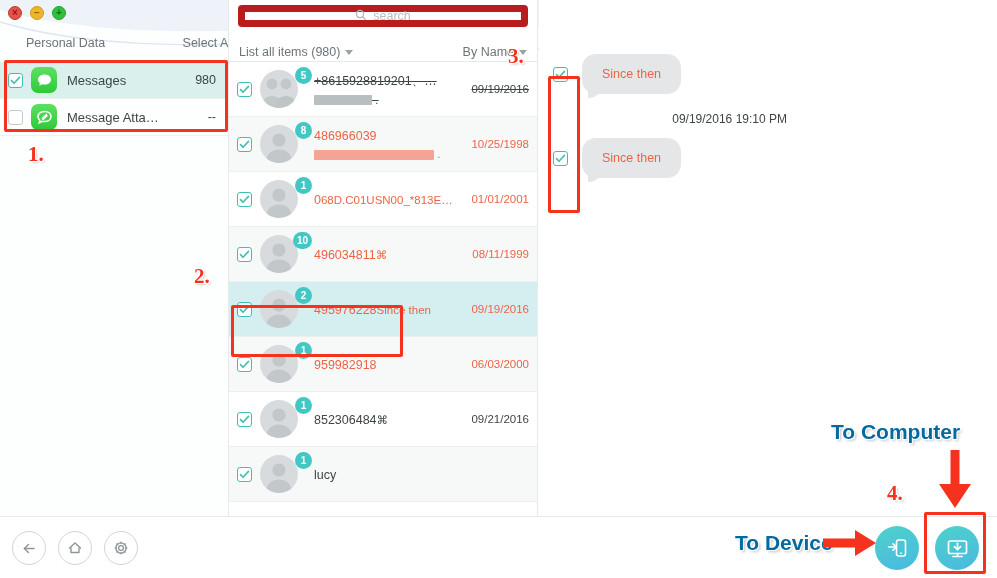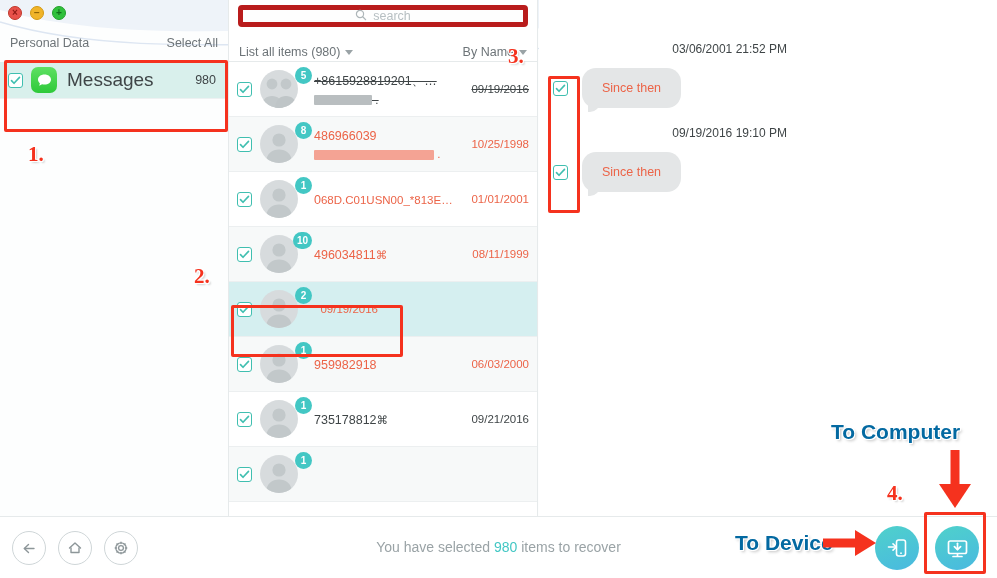--- a/index.html
+++ b/index.html
@@ -36,42 +36,42 @@
   .tl-close { background: #e8514a; color: #8d1a14; border: 1px solid #c0392b; }
   .tl-min   { background: #f0b429; color: #8a6205; border: 1px solid #d49a12; }
   .tl-max   { background: #30c13c; color: #126d1b; border: 1px solid #23a02c; }
 
   
   .sidebar {
     position: absolute; left: 0; top: 0; width: 228px; height: 516px;
     background: transparent; z-index: 10;
   }
   .sidebar-header {
-    position: absolute; left: 0; top: 32px; width: 228px; height: 30px;
+    position: absolute; left: 16px; top: 32px; width: 228px; height: 30px;
     display: flex; align-items: center; justify-content: space-between;
     padding: 0 10px 8px 10px;
     font-size: 12.5px; color: #6d7478;
   }
   .sidebar-list {
     position: absolute; left: 0; top: 62px; width: 228px;
   }
   .sb-row {
     display: flex; align-items: center; height: 37px;
     padding-left: 8px; font-size: 13px;
     border-bottom: 1px solid #eef1f2;
   }
   .sb-row.sel { background: #d9f0ec; }
   .sb-row .cb { margin-right: 8px; }
   .sb-icon {
     width: 26px; height: 26px; border-radius: 7px;
     margin-right: 10px; flex: 0 0 auto;
     background: linear-gradient(180deg, #5ee062 0%, #2ec93a 100%);
     display: flex; align-items: center; justify-content: center;
   }
-  .sb-label { flex: 1 1 auto; color: #3f4547; font-size: 19px; }
+  .sb-label { flex: 1 1 auto; color: #3f4547; font-size: 13px; }
   .sb-count { color: #3f4547; font-size: 12.5px; padding-right: 12px; }
 
   
   .cb {
     width: 15px; height: 15px; border-radius: 3px;
     border: 1px solid #40bfb0; background: #fff;
     display: inline-flex; align-items: center; justify-content: center;
     flex: 0 0 auto;
   }
   .cb.off { border: 1px solid #c3cbcd; }
@@ -82,21 +82,21 @@
     position: absolute; left: 228px; top: 0; width: 310px; height: 516px;
     background: #fff;
     border-left: 1px solid #e6eaeb; border-right: 1px solid #e6eaeb;
     z-index: 10; overflow: hidden;
   }
   .search-wrap {
     height: 32px; display: flex; align-items: center; justify-content: center;
     background: transparent;
   }
   .search-box {
-    width: 290px; height: 22px; border: 5px solid #b91c1c; border-radius: 4px;
+    width: 290px; height: 22px; border: 7px solid #b91c1c; border-radius: 4px;
     background: #fefefe;
     display: flex; align-items: center; justify-content: center; gap: 6px;
   }
   .search-box .ph { color: #b7bfc2; font-size: 12.5px; }
   .list-toolbar {
     height: 30px; display: flex; align-items: center;
     justify-content: space-between; padding: 0 10px 0 10px;
     font-size: 12.5px; color: #6d7478;
     border-bottom: 1px solid #e6eaeb;
   }
@@ -248,20 +248,33 @@
           <svg width="17" height="17" viewBox="0 0 17 17">
             <path d="M8.5 2.4 C12.3 2.4 15 4.6 15 7.5 C15 10.4 12.3 12.6 8.5 12.6
                      C7.6 12.6 6.8 12.5 6.1 12.3 L3.2 13.8 L3.9 11.3
                      C2.7 10.4 2 9.0 2 7.5 C2 4.6 4.7 2.4 8.5 2.4 Z" fill="#ffffff"></path>
           </svg>
         </span>
         <span class="sb-label">Messages</span>
         <span class="sb-count">980</span>
       </div>
 
+      <div class="sb-row">
+        <span class="cb off"></span>
+        <span class="sb-icon">
+          <svg width="17" height="17" viewBox="0 0 17 17">
+            <path d="M8.5 2.4 C12.3 2.4 15 4.6 15 7.5 C15 10.4 12.3 12.6 8.5 12.6
+                     C7.6 12.6 6.8 12.5 6.1 12.3 L3.2 13.8 L3.9 11.3
+                     C2.7 10.4 2 9.0 2 7.5 C2 4.6 4.7 2.4 8.5 2.4 Z" fill="none" stroke="#ffffff" stroke-width="1.5"></path>
+            <path d="M10.4 5.6 L6.6 9.1 C5.9 9.8 6.9 10.8 7.6 10.1 L11.0 6.8" fill="none" stroke="#ffffff" stroke-width="1.4" stroke-linecap="round"></path>
+          </svg>
+        </span>
+        <span class="sb-label">Message Atta…</span>
+        <span class="sb-count">--</span>
+      </div>
 
     </div>
   </div>
 
   <div class="list-panel">
     <div class="search-wrap">
       <div class="search-box">
         <span>
           <svg width="12" height="12" viewBox="0 0 12 12">
             <circle cx="5" cy="5" r="3.6" fill="none" stroke="#aeb6b9" stroke-width="1.2"></circle>
@@ -366,20 +379,21 @@
           </span>
           <span class="av-wrap">
             <span class="avatar">
               <svg width="38" height="38" viewBox="0 0 38 38">
                 <circle cx="19" cy="15" r="6.6" fill="#c2c8ca"></circle>
                 <path d="M5.5 38 C6.5 28.5 12 24.5 19 24.5 C26 24.5 31.5 28.5 32.5 38 Z" fill="#c2c8ca"></path>
               </svg>
             </span>
             <span class="badge">2</span>
           </span>
+          <span class="msg-text"><span class="msg-title c-red">495976228</span><span class="msg-sub c-red">Since then</span></span>
           <span class="msg-date c-red">09/19/2016</span>
         </div>
         <div class="msg-row alt">
           <span class="cb">
             <svg width="11" height="11" viewBox="0 0 11 11">
               <path d="M1.5 5.6 L4 8.3 L9.5 2.4" fill="none" stroke="#40bfb0" stroke-width="1.6" stroke-linecap="round" stroke-linejoin="round"></path>
             </svg>
           </span>
           <span class="av-wrap">
             <span class="avatar">
@@ -401,46 +415,46 @@
           </span>
           <span class="av-wrap">
             <span class="avatar">
               <svg width="38" height="38" viewBox="0 0 38 38">
                 <circle cx="19" cy="15" r="6.6" fill="#c2c8ca"></circle>
                 <path d="M5.5 38 C6.5 28.5 12 24.5 19 24.5 C26 24.5 31.5 28.5 32.5 38 Z" fill="#c2c8ca"></path>
               </svg>
             </span>
             <span class="badge">1</span>
           </span>
-          <span class="msg-text"><span class="msg-title c-dark">735178812</span><span class="msg-sub c-dark">⌘</span></span>
+          <span class="msg-text"><span class="msg-title c-dark">852306484</span><span class="msg-sub c-dark">⌘</span></span>
           <span class="msg-date c-dark">09/21/2016</span>
         </div>
         <div class="msg-row alt">
           <span class="cb">
             <svg width="11" height="11" viewBox="0 0 11 11">
               <path d="M1.5 5.6 L4 8.3 L9.5 2.4" fill="none" stroke="#40bfb0" stroke-width="1.6" stroke-linecap="round" stroke-linejoin="round"></path>
             </svg>
           </span>
           <span class="av-wrap">
             <span class="avatar">
               <svg width="38" height="38" viewBox="0 0 38 38">
                 <circle cx="19" cy="15" r="6.6" fill="#c2c8ca"></circle>
                 <path d="M5.5 38 C6.5 28.5 12 24.5 19 24.5 C26 24.5 31.5 28.5 32.5 38 Z" fill="#c2c8ca"></path>
               </svg>
             </span>
             <span class="badge">1</span>
           </span>
+          <span class="msg-text"><span class="msg-title c-dark">lucy</span></span>
           <span class="msg-date c-dark"></span>
         </div>
       </div>
   </div>
 
   <div class="detail">
     <div style="height:42px"></div>
-    <div class="chat-ts">03/06/2001 21:52 PM</div>
     <div style="height:12px"></div>
     <div class="chat-line">
       <span class="cb">
         <svg width="11" height="11" viewBox="0 0 11 11">
             <path d="M1.5 5.6 L4 8.3 L9.5 2.4" fill="none" stroke="#40bfb0" stroke-width="1.6" stroke-linecap="round" stroke-linejoin="round"></path>
           </svg>
       </span>
       <span class="bubble">Since then</span>
     </div>
     <div style="height:18px"></div>
@@ -476,25 +490,20 @@
             <circle cx="9" cy="9" r="2.4"></circle>
             <path d="M9 3.2 L9 4.6 M9 13.4 L9 14.8 M3.2 9 L4.6 9 M13.4 9 L14.8 9
                      M4.9 4.9 L5.9 5.9 M12.1 12.1 L13.1 13.1
                      M13.1 4.9 L12.1 5.9 M5.9 12.1 L4.9 13.1" stroke-linecap="round"></path>
             <circle cx="9" cy="9" r="5.2"></circle>
           </g>
         </svg>
       </span>
     </div>
 
-    <div class="status">
-      <span>You have selected</span>
-      <span class="hl">980</span>
-      <span>items to recover</span>
-    </div>
 
     <div class="action-btns">
       <span class="act-btn">
         <svg width="24" height="24" viewBox="0 0 24 24">
           <rect x="11.5" y="4" width="9" height="16" rx="2.2" fill="none" stroke="#ffffff" stroke-width="1.6"></rect>
           <circle cx="16" cy="17.2" r="0.9" fill="#ffffff"></circle>
           <line x1="3.5" y1="11" x2="11" y2="11" stroke="#ffffff" stroke-width="1.6" stroke-linecap="round"></line>
           <polyline points="8,7.8 11.4,11 8,14.2" fill="none" stroke="#ffffff" stroke-width="1.6" stroke-linecap="round" stroke-linejoin="round"></polyline>
         </svg>
       </span>

